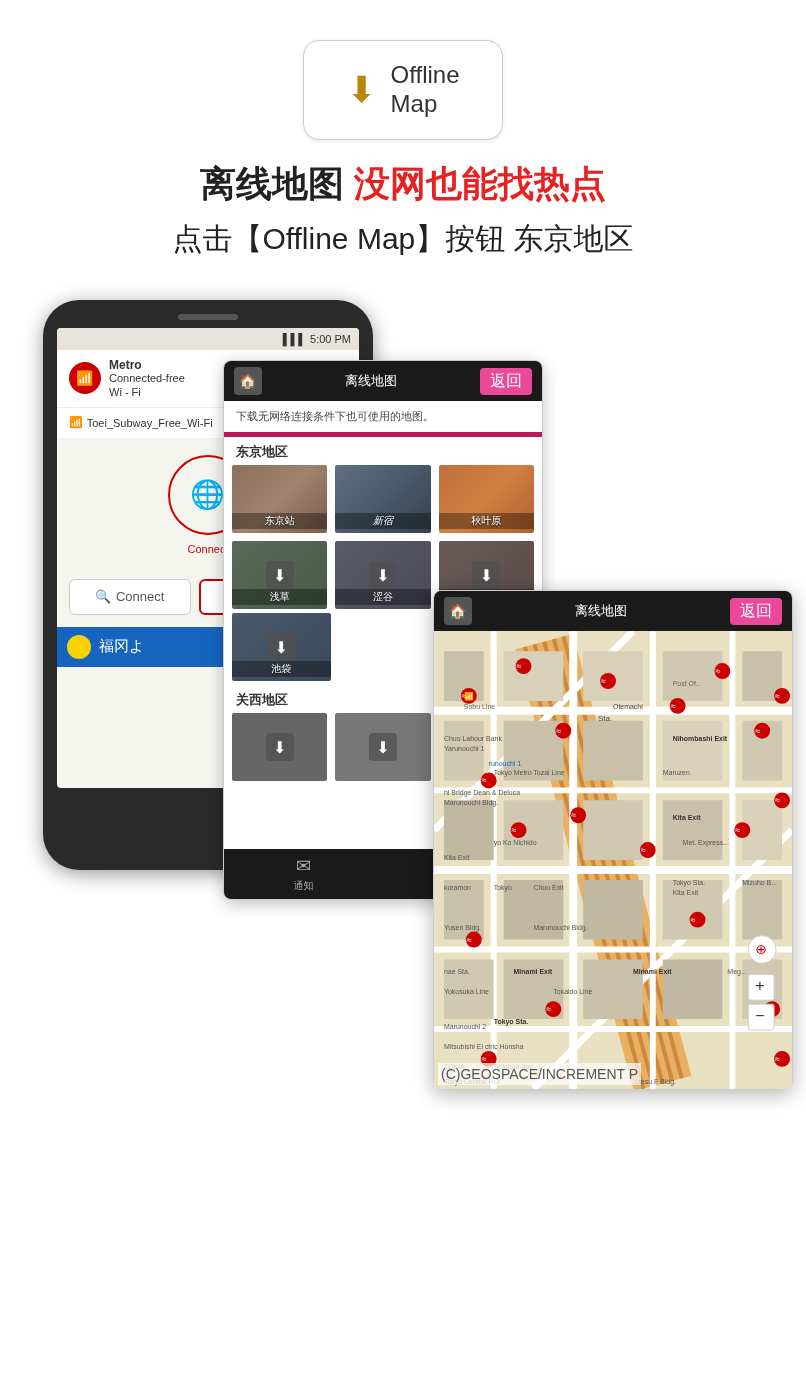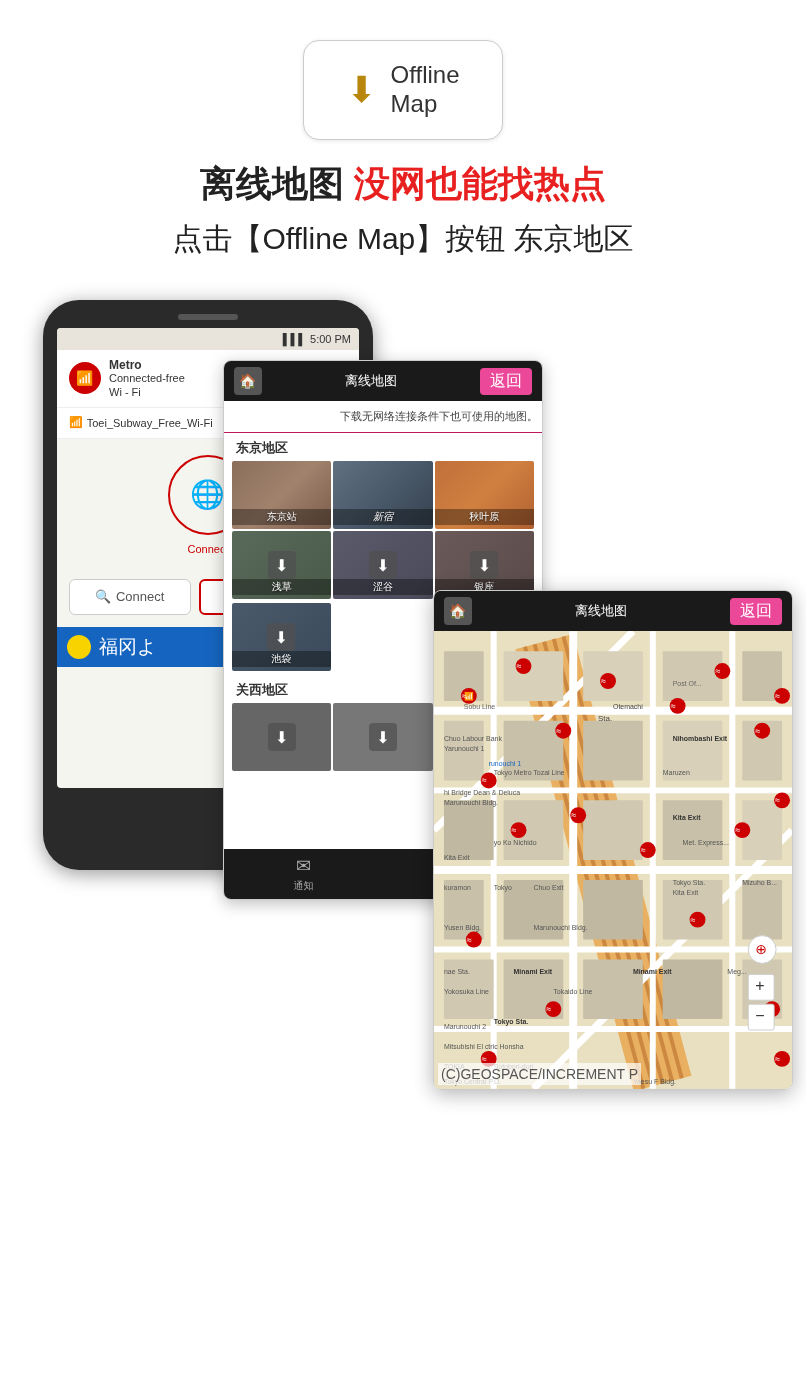--- a/index.html
+++ b/index.html
@@ -229,21 +229,21 @@
       margin-top: 4px;
     }
     .fukuoka-ball {
       width: 24px;
       height: 24px;
       background: #f9d300;
       border-radius: 50%;
     }
     .fukuoka-text {
       color: white;
-      font-size: 19px;
+      font-size: 15px;
     }
     .powered-by {
       font-size: 9px;
       color: #666;
       padding: 4px 12px;
       background: #f5f5f0;
     }
 
     
     .offline-map-screen {
@@ -283,34 +283,33 @@
     .back-btn {
       background: #ec4899;
       border-radius: 4px;
       padding: 3px 10px;
       font-size: 16px;
       color: white;
     }
     .screen-subtext {
       font-size: 11px;
       color: #444;
-      padding: 8px 4px;
-      border-bottom: 1px solid #be185d;
-      text-align: right;
+      padding: 8px 12px;
+      border-bottom: 5px solid #be185d;
     }
     .region-title {
       font-size: 13px;
       font-weight: bold;
       color: #333;
       padding: 6px 12px 4px;
     }
     .area-grid {
       display: grid;
       grid-template-columns: repeat(3, 1fr);
-      gap: 2px;
+      gap: 8px;
       padding: 0 8px 4px;
     }
     .area-cell {
       height: 68px;
       background: #ccc;
       position: relative;
       border-radius: 2px;
       overflow: hidden;
     }
     .area-download-icon {

